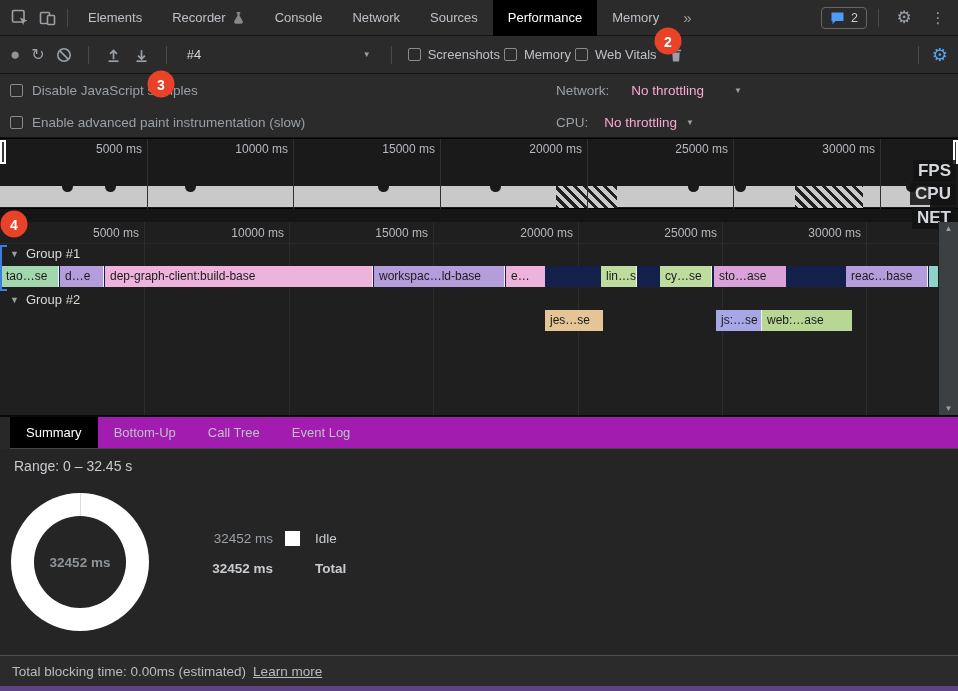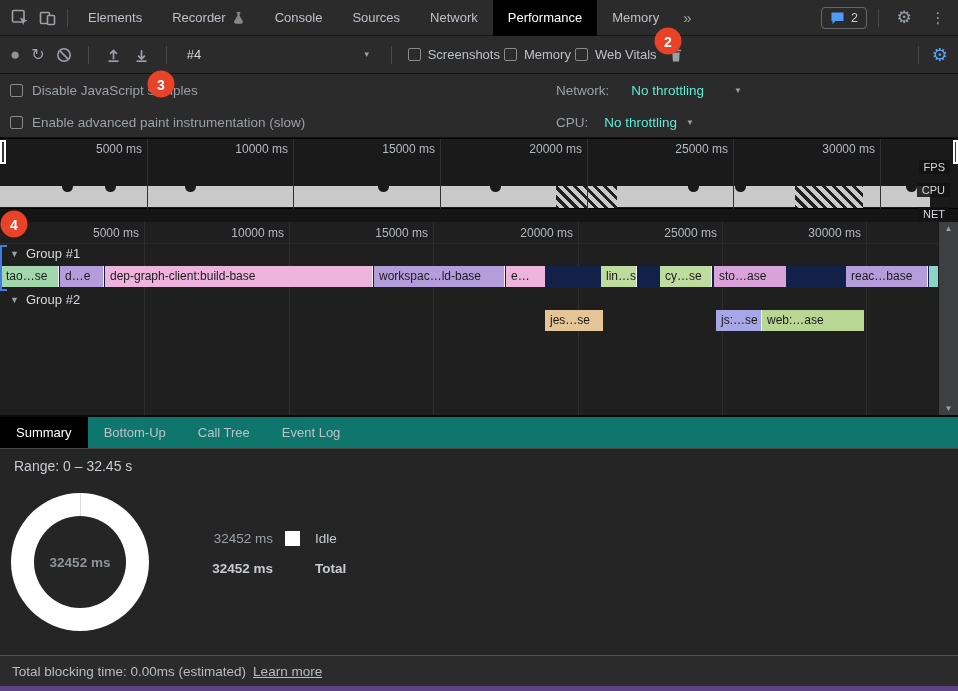--- a/index.html
+++ b/index.html
@@ -33,35 +33,35 @@
   .cb-box { width:13px; height:13px; border:1.5px solid #8a8a8a; border-radius:2px; flex:0 0 13px; }
   .gear-blue { color:#57a4f3; font-size:18px; }
   .gear-gray { color:#9aa0a6; font-size:17px; }
   .kebab { color:#9aa0a6; font-size:15px; }
 
   
   .settings { position:absolute; top:74px; left:0; right:0; height:64px; background:#2b2b2b;
               border-bottom:1px solid #101010; font-size:13.5px; color:#9aa0a6; }
   .set-row { position:absolute; left:10px; height:32px; display:flex; align-items:center; gap:9px; }
   .throttle { position:absolute; left:556px; height:32px; display:flex; align-items:center; }
-  .throttle .tval { color:#5eead4; }
+  .throttle .tval { color:#f9a8d4; }
   .throttle .tarrow { font-size:8px; color:#9aa0a6; }
 
   
   .overview { position:absolute; top:138px; left:0; right:0; height:84px; background:#1a1a1a;
               border-top:1px solid #000; border-bottom:1px solid #000; }
   .ov-grid { position:absolute; top:0; height:70px; width:1px; background:#303030; }
   .ov-tick { position:absolute; top:3px; font-size:12px; color:#b6bac0; transform:translateX(-100%); padding-right:5px; white-space:nowrap; }
   .ov-handle { position:absolute; top:1px; width:6px; height:24px; border:2px solid #fff; background:rgba(255,255,255,.12); }
   .ov-cpu { position:absolute; left:0; right:28px; top:47px; height:21px; background:#c9c9c9; }
   .ov-hatch { position:absolute; top:0; bottom:-2px;
               background:repeating-linear-gradient(45deg,#202020 0 3px,#c9c9c9 3px 7px); }
   .ov-notch { position:absolute; top:0; width:11px; height:6px; background:#1a1a1a; border-radius:0 0 6px 6px; }
   .ov-net { position:absolute; left:0; right:0; top:69px; height:14px; background:#151515; border-top:1px solid #000; }
-  .lane { position:absolute; right:8px; font-size:11px; font-weight:normal; color:#d5d8dc;
+  .lane { position:absolute; right:2px; font-size:17px; font-weight:bold; color:#d5d8dc;
           background:rgba(18,18,18,.88); padding:1px 5px; z-index:5; }
 
   
   .flame { position:absolute; top:222px; left:0; right:0; height:193px; background:#1f1f1f; }
   .fl-grid { position:absolute; top:0; height:193px; width:1px; background:#2d2d2d; }
   .fl-hr { position:absolute; top:21px; left:0; right:20px; height:1px; background:#2a2a2a; }
   .fl-tick { position:absolute; top:4px; font-size:12px; color:#b6bac0; transform:translateX(-100%); padding-right:5px; white-space:nowrap; z-index:2; }
   .grp { position:absolute; left:10px; display:flex; align-items:center; gap:7px; font-size:13px; color:#d7d9db; z-index:3; }
   .grp .tri { font-size:9px; color:#9aa0a6; }
   .brow { position:absolute; left:0; right:20px; height:21px; z-index:2; }
@@ -70,21 +70,21 @@
   .bar.sep { border-right:1px solid #f1f1f1; }
   .bracket { position:absolute; left:0; top:23px; width:7px; height:46px;
              border:2px solid #3d7de0; border-right:none; z-index:4; }
   .sbar { position:absolute; right:0; top:0; width:20px; height:193px; background:#3d4043;
           border-left:1px solid #1b1b1b; display:flex; flex-direction:column; justify-content:space-between;
           align-items:center; padding:2px 0; color:#9aa0a6; font-size:8px; z-index:6; }
 
   .divider { position:absolute; top:415px; left:0; right:0; height:2px; background:#0a0a0a; }
 
   
-  .bottombar { position:absolute; top:417px; left:0; right:0; height:32px; background:#0f766e;
+  .bottombar { position:absolute; top:417px; left:10px; right:0; height:32px; background:#a21caf;
                border-bottom:1px solid #474747; display:flex; align-items:stretch; font-size:13px; }
   .btab { padding:0 16px; display:flex; align-items:center; color:#bdc1c6; white-space:nowrap; }
   .btab.active { background:#000; color:#fff; }
 
   
   .summary { position:absolute; top:449px; left:0; right:0; height:206px; background:#252525; }
   .range { position:absolute; left:14px; top:9px; font-size:14px; color:#c8cbcf; }
   .donut { position:absolute; left:11px; top:44px; width:138px; height:138px; border-radius:50%; background:#fff; }
   .donut .gapline { position:absolute; left:50%; top:0; width:1px; height:24px; background:#dcdcdc; }
   .donut .hole { position:absolute; left:23px; top:23px; width:92px; height:92px; border-radius:50%;
@@ -135,24 +135,24 @@
         <div class="tab">
           <span>Recorder</span>
           <svg width="13" height="14" viewBox="0 0 14 15">
             <path d="M5 1h4v1.4l-.8.4v2.4l3.3 5.6c.8 1.3-.2 3-1.7 3H4.2c-1.5 0-2.5-1.7-1.7-3l3.3-5.6V2.8L5 2.4z" fill="#85888b"></path>
           </svg>
         </div>
         <div class="tab">
           <span>Console</span>
         </div>
         <div class="tab">
+          <span>Network</span>
+        </div>
+        <div class="tab">
           <span>Sources</span>
-        </div>
-        <div class="tab">
-          <span>Network</span>
         </div>
         <div class="tab active">
           <span>Performance</span>
         </div>
         <div class="tab">
           <span>Memory</span>
         </div>
       </div>
     <div class="more">»</div>
     <div class="right-cluster">
@@ -303,21 +303,21 @@
         <div class="bar sep" style="left: 846px; width: 82px; background: rgb(180, 157, 219);">reac…base</div>
         <div class="bar" style="left: 929px; width: 9px; background: rgb(143, 210, 198);"></div>
       </div>
       <div class="grp" style="top: 70px;">
         <span class="tri">▼</span>
         <span>Group #2</span>
       </div>
       <div class="brow" style="top: 88px; background: transparent;">
         <div class="bar" style="left: 545px; width: 58px; background: rgb(229, 196, 149);">jes…se</div>
         <div class="bar sep" style="left: 716px; width: 46px; background: rgb(167, 167, 232);">js:…se</div>
-        <div class="bar" style="left: 762px; width: 102px; background: rgb(184, 215, 149);">web:…ase</div>
+        <div class="bar" style="left: 762px; width: 90px; background: rgb(184, 215, 149);">web:…ase</div>
       </div>
     </div>
 
   <div class="divider"></div>
 
   <div class="bottombar">
       <div class="btab active">Summary</div>
       <div class="btab">Bottom-Up</div>
       <div class="btab">Call Tree</div>
       <div class="btab">Event Log</div>

